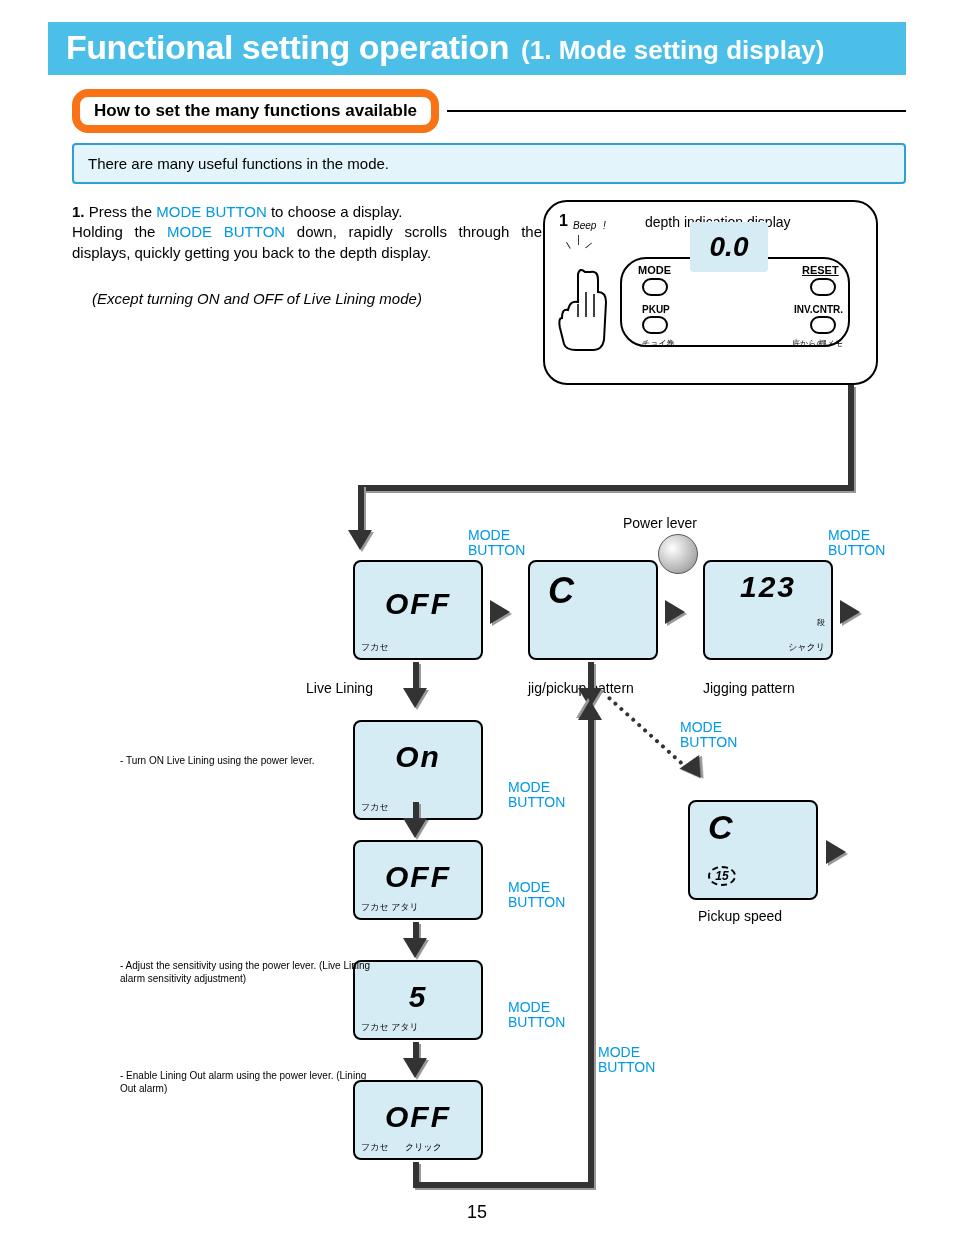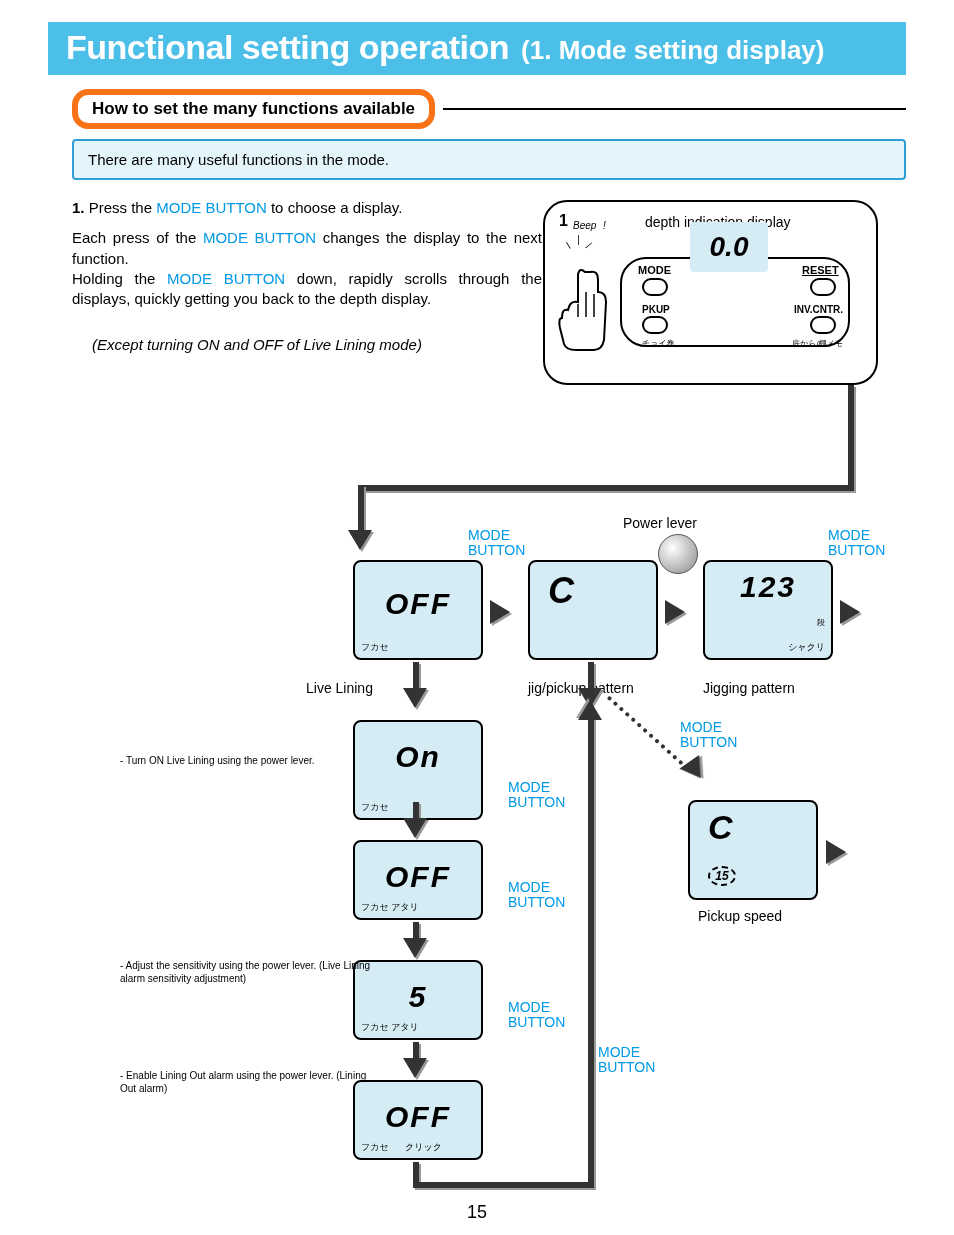--- a/index.html
+++ b/index.html
@@ -22,21 +22,21 @@
     gap: 12px;
   }
   .title-main { font-size: 34px; font-family: "Arial Narrow", Arial; letter-spacing: -0.5px; }
   .title-sub { font-size: 26px; }
   .subhead-row {
     display: flex;
     align-items: center;
     margin: 14px 48px 0 72px;
   }
   .pill {
-    border: 6px solid #f97316;
+    border: 8px solid #f97316;
     border-radius: 16px;
     padding: 4px 14px;
     font-weight: bold;
     font-size: 17px;
     background: #fff;
   }
   .hr-line { flex: 1; border-top: 2px solid #000; margin-left: 8px; }
   .intro-box {
     margin: 10px 48px 0 72px;
     border: 2px solid #2f9fd6;
@@ -148,23 +148,20 @@
   <div class="pill">How to set the many functions available</div>
   <div class="hr-line"></div>
 </div>
 
 <div class="intro-box">There are many useful functions in the mode.</div>
 
 <div class="body-text" style="width:470px;">
   <p>
     <span class="bold">1.</span>
     <span>Press the </span><span class="blue">MODE BUTTON</span><span> to choose a display.</span>
-  </p>
-  <p style="margin-top:10px; text-align:justify;">
-    <span>Each press of the </span><span class="blue">MODE BUTTON</span><span> changes the display to the next function.</span>
   </p>
   <p style="text-align:justify;">
     <span>Holding the </span><span class="blue">MODE BUTTON</span><span> down, rapidly scrolls through the displays, quickly getting you back to the depth display.</span>
   </p>
   <p class="indent" style="margin-top:26px;font-style:italic;">(Except turning ON and OFF of  Live Lining mode)</p>
 </div>
 
 <div class="diagram">
 
   <div class="dev-box">

